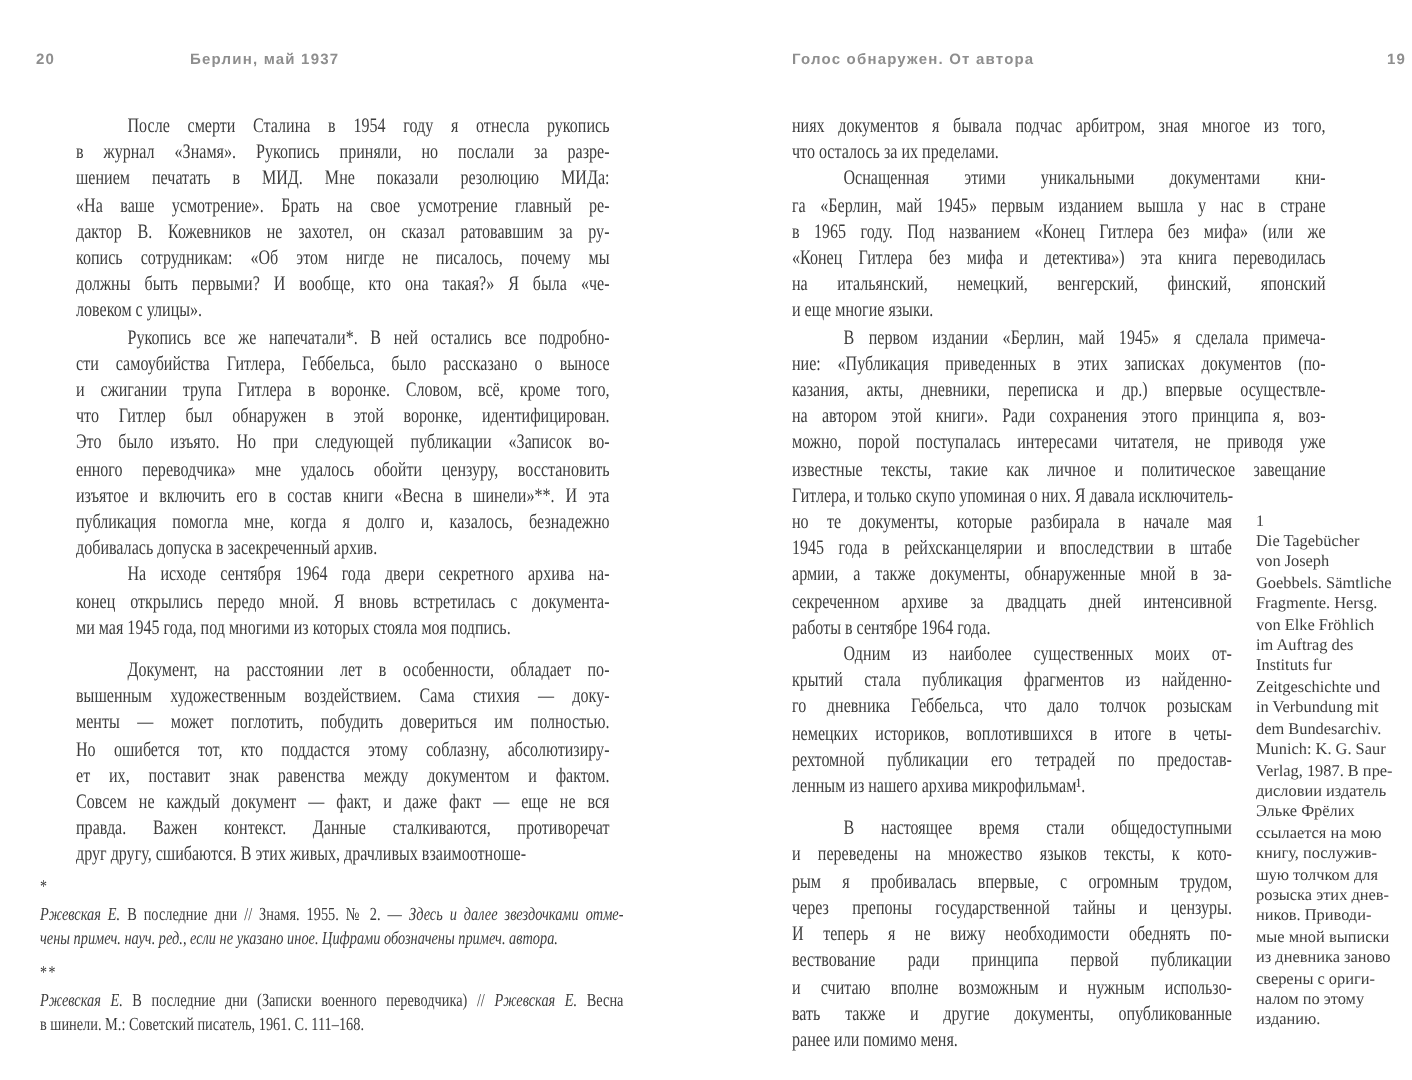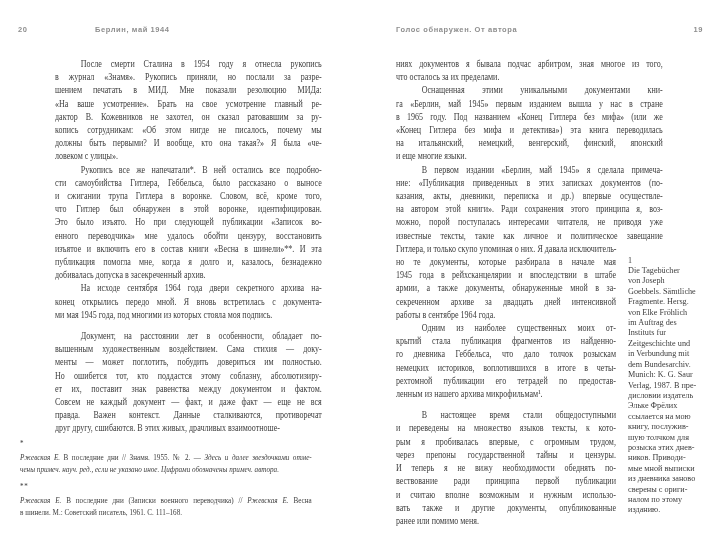--- a/index.html
+++ b/index.html
@@ -14,21 +14,21 @@
   .runhead, .pagenum {
     position: absolute; top: 25px;
     font-family: "Liberation Sans", sans-serif;
     font-size: 7.5px; letter-spacing: 0.6px; color: #8e8e8e; font-weight: bold;
   }
   .page-left .pagenum  { left: 18px; }
   .page-left .runhead  { left: 95px; }
   .page-right .runhead { left: 43px; }
   .page-right .pagenum { right: 3px; }
 
-  .body-left     { position: absolute; left: 55px; top: 57px; width: 267px; }
+  .body-left     { position: absolute; left: 38px; top: 57px; width: 267px; }
   .content-right { position: absolute; left: 43px; top: 57px; width: 312px; }
 
   
   .block { transform: scaleX(0.78); transform-origin: 0 0; }
   .body-left .block, .body-full .block { width: 342px; }
   .narrow-col .block { width: 282px; }
   .block.gap { margin-top: 8px; }
 
   .line { font-size: 10.3px; line-height: 13.2px; white-space: normal; }
   .line.just { text-align: justify; text-align-last: justify; }
@@ -51,21 +51,21 @@
   .fn-line { font-size: 9.2px; line-height: 12.3px; }
   .fn-line.just { text-align: justify; text-align-last: justify; }
   .fn-line .it { font-style: italic; }
 </style>
 </head>
 <body>
 
 <div class="spread">
   <section class="page page-left">
     <span class="pagenum">20</span>
-    <span class="runhead">Берлин, май 1944</span>
+    <span class="runhead">Берлин, май 1937</span>
     <div class="body-left">
         <div class="block">
           <div class="line just indent">После смерти Сталина в 1954 году я отнесла рукопись</div>
           <div class="line just">в журнал «Знамя». Рукопись приняли, но послали за разре-</div>
           <div class="line just">шением печатать в МИД. Мне показали резолюцию МИДа:</div>
           <div class="line just">«На ваше усмотрение». Брать на свое усмотрение главный ре-</div>
           <div class="line just">дактор В. Кожевников не захотел, он сказал ратовавшим за ру-</div>
           <div class="line just">копись сотрудникам: «Об этом нигде не писалось, почему мы</div>
           <div class="line just">должны быть первыми? И вообще, кто она такая?» Я была «че-</div>
           <div class="line last">ловеком с улицы».</div>

